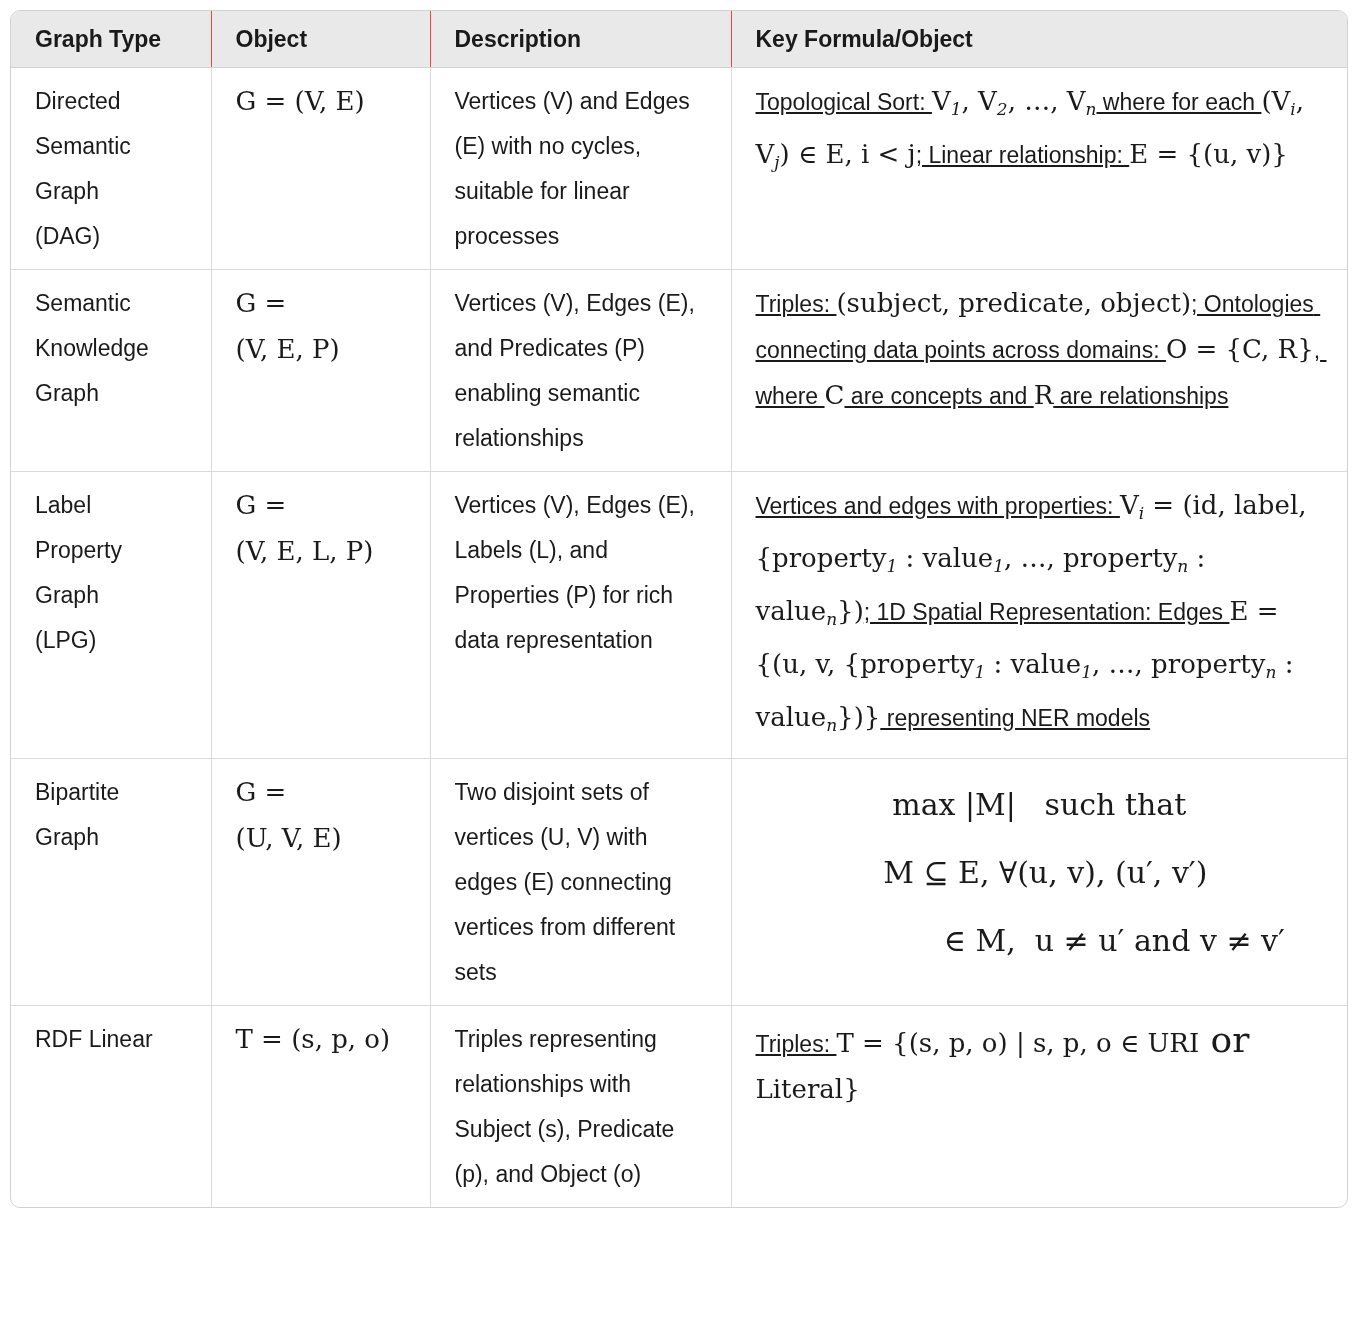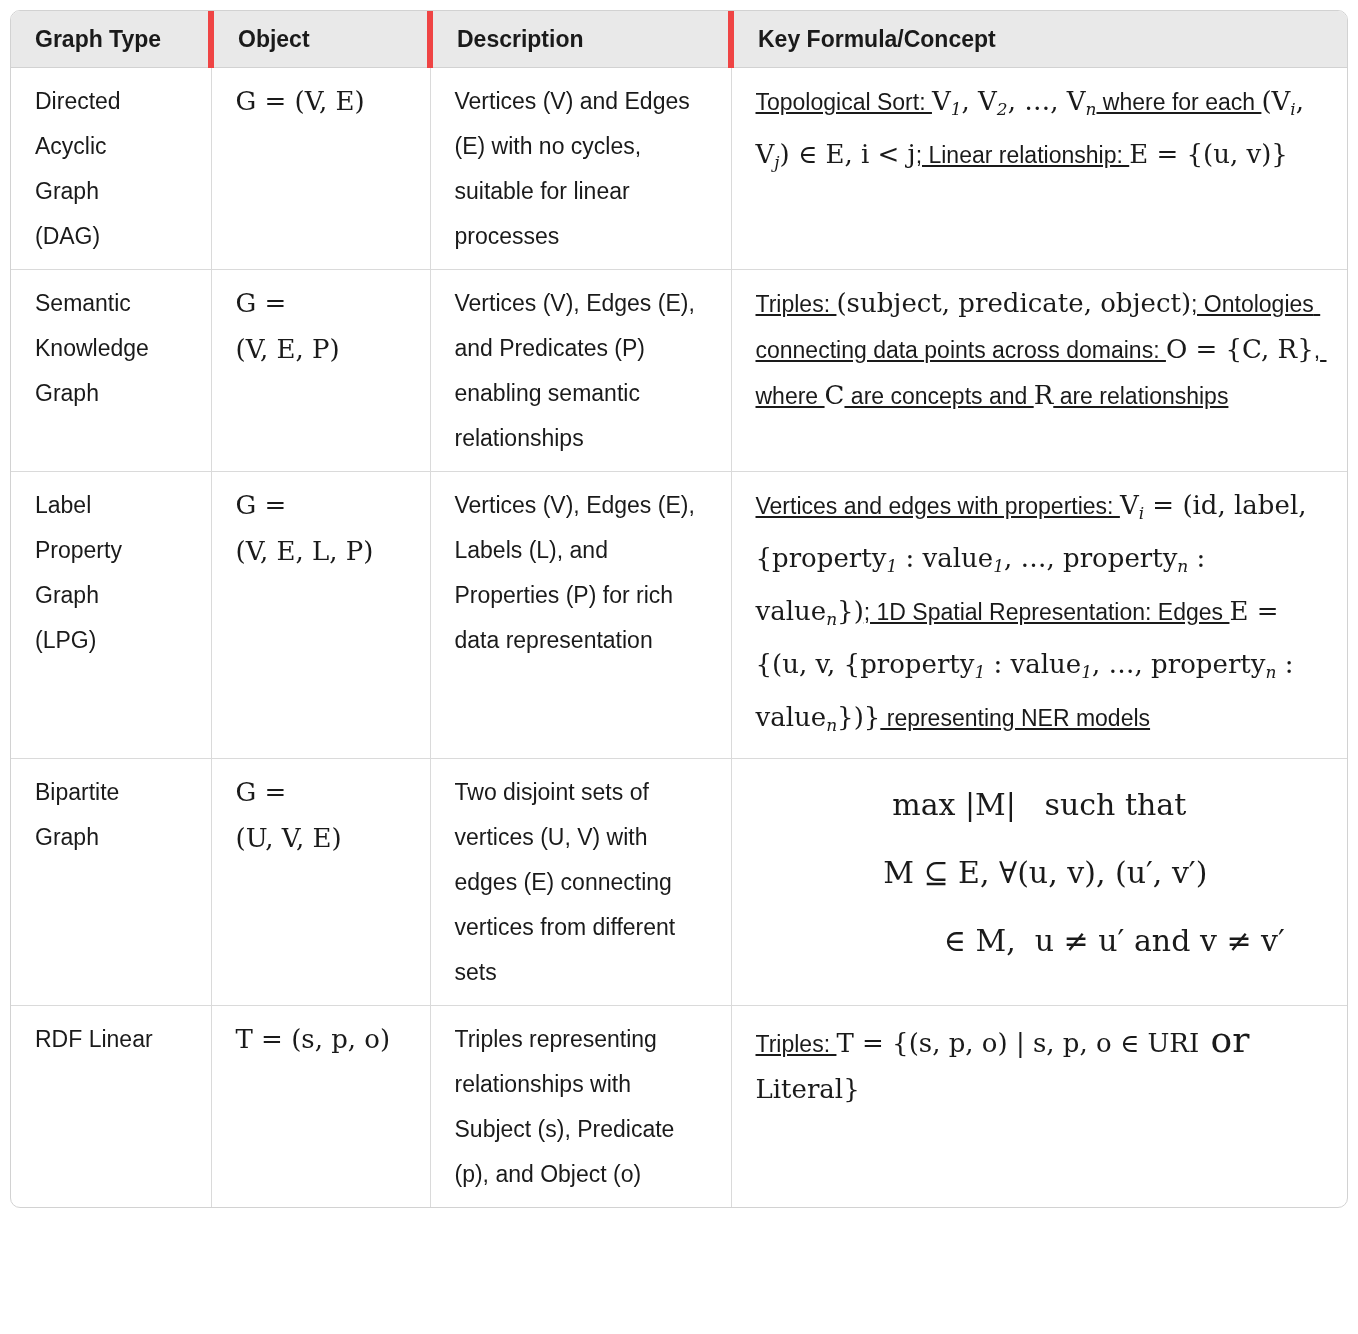--- a/index.html
+++ b/index.html
@@ -38,21 +38,21 @@
   }
   th:last-child, td:last-child { border-right: none; }
   tr:last-child td { border-bottom: none; }
 
   thead th {
     background: #e9e9e9;
     font-size: 23px;
     font-weight: 700;
     padding: 15px 24px 14px 24px;
     border-bottom: 1px solid #d2d2d2;
-    border-right: 6px solid #ef4444;
+    border-right: 1px solid #ef4444;
   }
   thead th:last-child { border-right: none; }
 
   td {
     font-size: 23px;
     line-height: 45px;
     padding: 11px 24px 10px 24px;
   }
   td.cell-type { padding-right: 48px; }
 
@@ -79,27 +79,27 @@
         <col class="c-type">
           <col class="c-symbol">
           <col class="c-desc">
           <col class="c-formula">
       </colgroup>
       <thead>
         <tr>
           <th>Graph Type</th>
           <th>Object</th>
           <th>Description</th>
-          <th>Key Formula/Concept</th>
+          <th>Key Formula/Object</th>
         </tr>
       </thead>
       <tbody>
 
         <tr>
-          <td class="cell-type">Directed Acyclic Graph (DAG)</td>
+          <td class="cell-type">Directed Semantic Graph (DAG)</td>
           <td class="cell-symbol"><span class="seg-m">G = (V, E)</span></td>
           <td class="cell-desc">Vertices (V) and Edges (E) with no cycles, suitable for linear processes</td>
           <td class="cell-formula"><span class="seg-t">Topological Sort: </span><span class="seg-m">V</span><span class="seg-s">1</span><span class="seg-m">, V</span><span class="seg-s">2</span><span class="seg-m">, …, V</span><span class="seg-s">n</span><span class="seg-t"> where for each </span><span class="seg-m">(V</span><span class="seg-s">i</span><span class="seg-m">, V</span><span class="seg-s">j</span><span class="seg-m">) ∈ E, i &lt; j</span><span class="seg-t">; Linear relationship: </span><span class="seg-m">E = {(u, v)}</span></td>
         </tr>
 
         <tr>
           <td class="cell-type">Semantic Knowledge Graph</td>
           <td class="cell-symbol"><span class="seg-m">G =</span><br><span class="seg-m">(V, E, P)</span></td>
           <td class="cell-desc">Vertices (V), Edges (E), and Predicates (P) enabling semantic relationships</td>
           <td class="cell-formula"><span class="seg-t">Triples: </span><span class="seg-m">(subject, predicate, object)</span><span class="seg-t">; Ontologies connecting data points across domains: </span><span class="seg-m">O = {C, R}</span><span class="seg-t">, where </span><span class="seg-m">C</span><span class="seg-t"> are concepts and </span><span class="seg-m">R</span><span class="seg-t"> are relationships</span></td>

